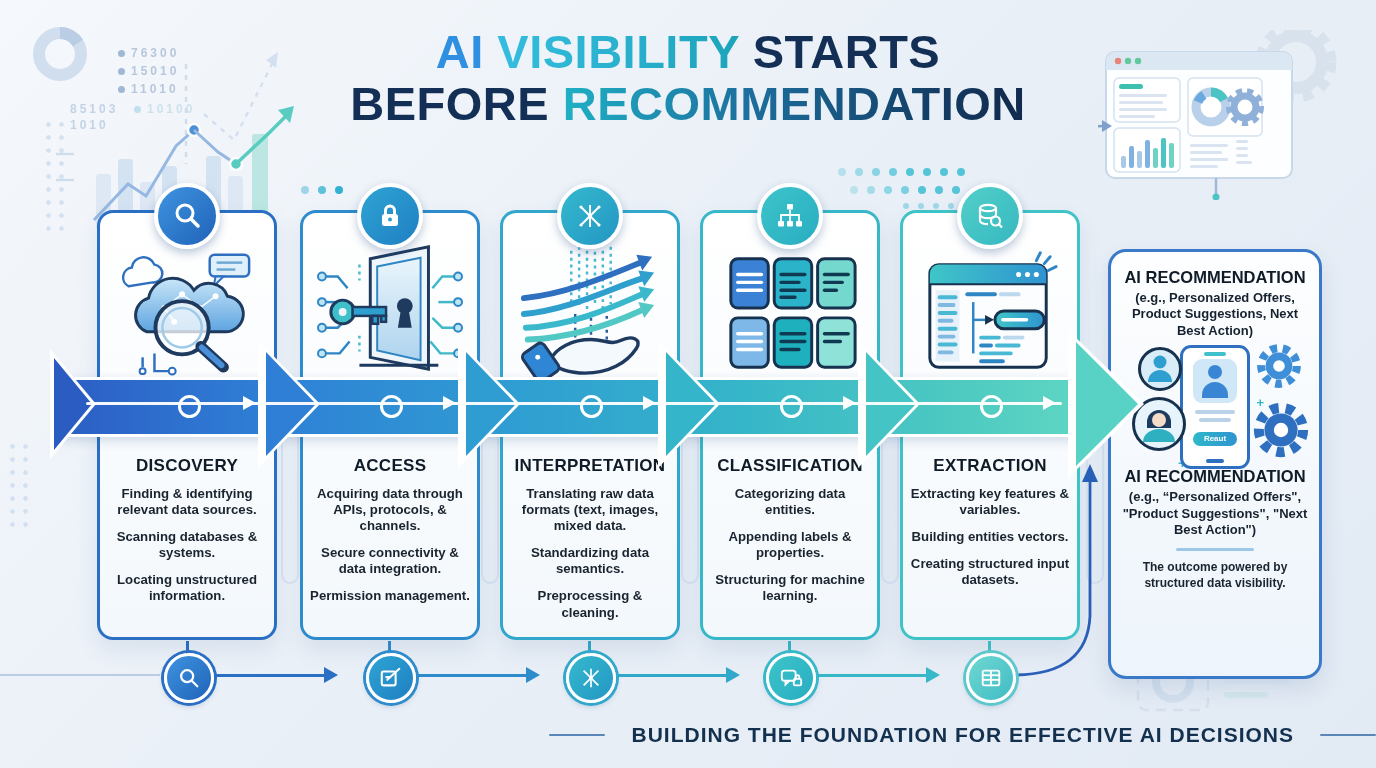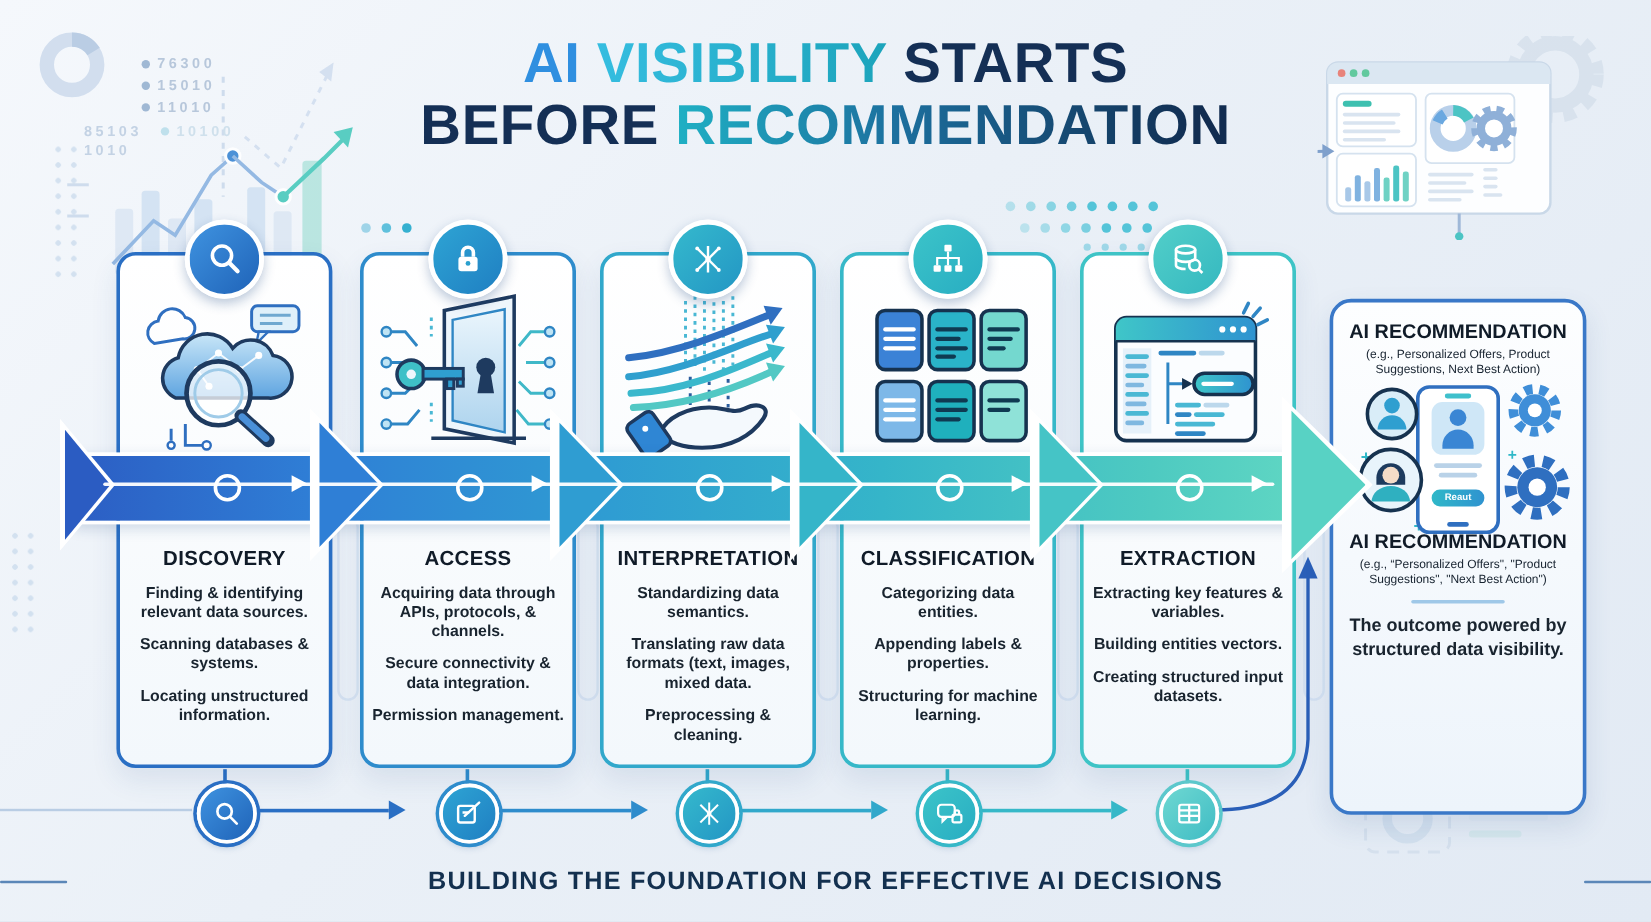--- a/index.html
+++ b/index.html
@@ -60,40 +60,40 @@
     border-top:8px solid transparent;border-bottom:8px solid transparent;z-index:2;}
   .lead{position:absolute;top:674px;left:0;width:160px;height:2px;background:#b9cde4;z-index:1;}
 
   
   .panel{position:absolute;left:1108px;top:210px;width:214px;height:430px;z-index:2;
     background:linear-gradient(180deg,#fdfeff,#edf4fb);
     border:3px solid #3a78c8;border-radius:18px;box-sizing:border-box;
     box-shadow:0 10px 22px rgba(40,80,140,.12);
     padding:16px 9px 0;text-align:center;margin-top:39px;}
   .ph{font-size:16.5px;font-weight:800;color:#101b28;}
-  .psub{font-size:10px;font-weight:400;color:#16222f;line-height:1.26;margin-top:3px;}
+  .psub{font-size:13px;font-weight:700;color:#16222f;line-height:1.26;margin-top:3px;}
   .pillus{position:relative;height:122px;margin-top:6px;}
   .phone{position:absolute;left:50%;transform:translateX(-50%);top:0;width:64px;height:118px;
     background:#fff;border:3px solid #2f6fc0;border-radius:11px;z-index:3;}
   .spk{position:absolute;top:4px;left:50%;transform:translateX(-50%);width:22px;height:4px;border-radius:2px;background:#3fc0cc;}
   .avbox{position:absolute;top:11px;left:50%;transform:translateX(-50%);width:44px;height:44px;border-radius:9px;background:#cfe7f7;overflow:hidden;}
   .avbox .hd{position:absolute;top:6px;left:50%;transform:translateX(-50%);width:14px;height:14px;border-radius:50%;background:#3a86d4;}
   .avbox .bd{position:absolute;top:23px;left:50%;transform:translateX(-50%);width:26px;height:16px;border-radius:13px 13px 0 0;background:#3a86d4;}
   .pline{position:absolute;left:50%;transform:translateX(-50%);width:40px;height:3.5px;border-radius:2px;background:#b9d2e8;}
   .pbtn{position:absolute;top:84px;left:50%;transform:translateX(-50%);width:44px;height:14px;border-radius:7px;
     background:linear-gradient(90deg,#2fb8c8,#2f93d0);color:#fff;font-size:8px;font-weight:700;line-height:14px;}
   .hbar{position:absolute;bottom:3px;left:50%;transform:translateX(-50%);width:18px;height:4px;border-radius:2px;background:#2f6fc0;}
   .avc{position:absolute;border-radius:50%;border:3px solid #16324f;background:#d9edf8;z-index:4;overflow:hidden;}
   .plus{position:absolute;color:#2fb8c8;font-weight:800;z-index:2;}
   .pdivider{width:78px;height:3px;background:#9fc8e8;border-radius:2px;margin:10px auto 9px;}
-  .outcome{font-size:15px;font-weight:700;color:#19242f;line-height:1.3;}
+  .outcome{font-size:12px;font-weight:700;color:#19242f;line-height:1.3;}
 
   
   .footer{position:absolute;top:723px;left:0;width:100%;display:flex;align-items:center;
-    justify-content:space-between;gap:3px;z-index:3;}
+    justify-content:flex-end;gap:26px;z-index:3;}
   .footer .fline{width:56px;height:2.5px;background:#5b87b8;border-radius:2px;}
   .ftext{font-size:21px;font-weight:800;color:#13304f;letter-spacing:1px;}
 
   
   .decorL{position:absolute;left:8px;top:24px;width:300px;height:215px;z-index:1;}
   .bin{position:absolute;color:#b7c7db;font-weight:700;font-size:12px;letter-spacing:3px;z-index:1;white-space:nowrap;}
   .bin .dot{display:inline-block;width:7px;height:7px;border-radius:50%;background:#9fb8d4;margin-right:6px;}
   .dots3{position:absolute;left:301px;top:186px;display:flex;gap:9px;z-index:2;}
   .dots3 i{width:8px;height:8px;border-radius:50%;}
   .dotrow{position:absolute;display:flex;gap:9px;z-index:1;}
@@ -429,22 +429,22 @@
           <polygon points="124,50 140,53 130,66" fill="#3ab8cc"></polygon>
           <polygon points="124,66 140,69 130,82" fill="#52c8c4"></polygon>
         </g>
         <path d="M34 126 C 40 112 58 104 76 104 C 90 104 96 110 106 105 C 118 99 128 104 122 113 C 112 128 94 138 70 138 C 54 138 42 134 34 126 Z" fill="#f4f9fd" stroke="#1e3a5f" stroke-width="3.5"></path>
         <rect x="12" y="110" width="26" height="34" rx="5" transform="rotate(-35 25 127)" fill="#2f86d4" stroke="#1e3a5f" stroke-width="3"></rect>
         <circle cx="22" cy="122" r="2.5" fill="#fff"></circle>
       </svg>
     </div>
     <div class="ctitle">INTERPRETATION</div>
     <div class="pts">
+      <p class="pt">Translating raw data formats (text, images, mixed data.</p>
       <p class="pt">Standardizing data semantics.</p>
-      <p class="pt">Translating raw data formats (text, images, mixed data.</p>
       <p class="pt">Preprocessing &amp; cleaning.</p>
     </div>
   </div>
 
   <div class="card" style="left:700px;--ac:#36b8c8;--bg:linear-gradient(135deg,#3cc4c9,#28adc2)">
     <div class="badge">
       <svg width="30" height="30" viewBox="0 0 30 30" fill="#fff">
         <rect x="12" y="3" width="6" height="5.5" rx="1"></rect>
         <rect x="3" y="20" width="6" height="5.5" rx="1"></rect>
           <rect x="12" y="20" width="6" height="5.5" rx="1"></rect>

